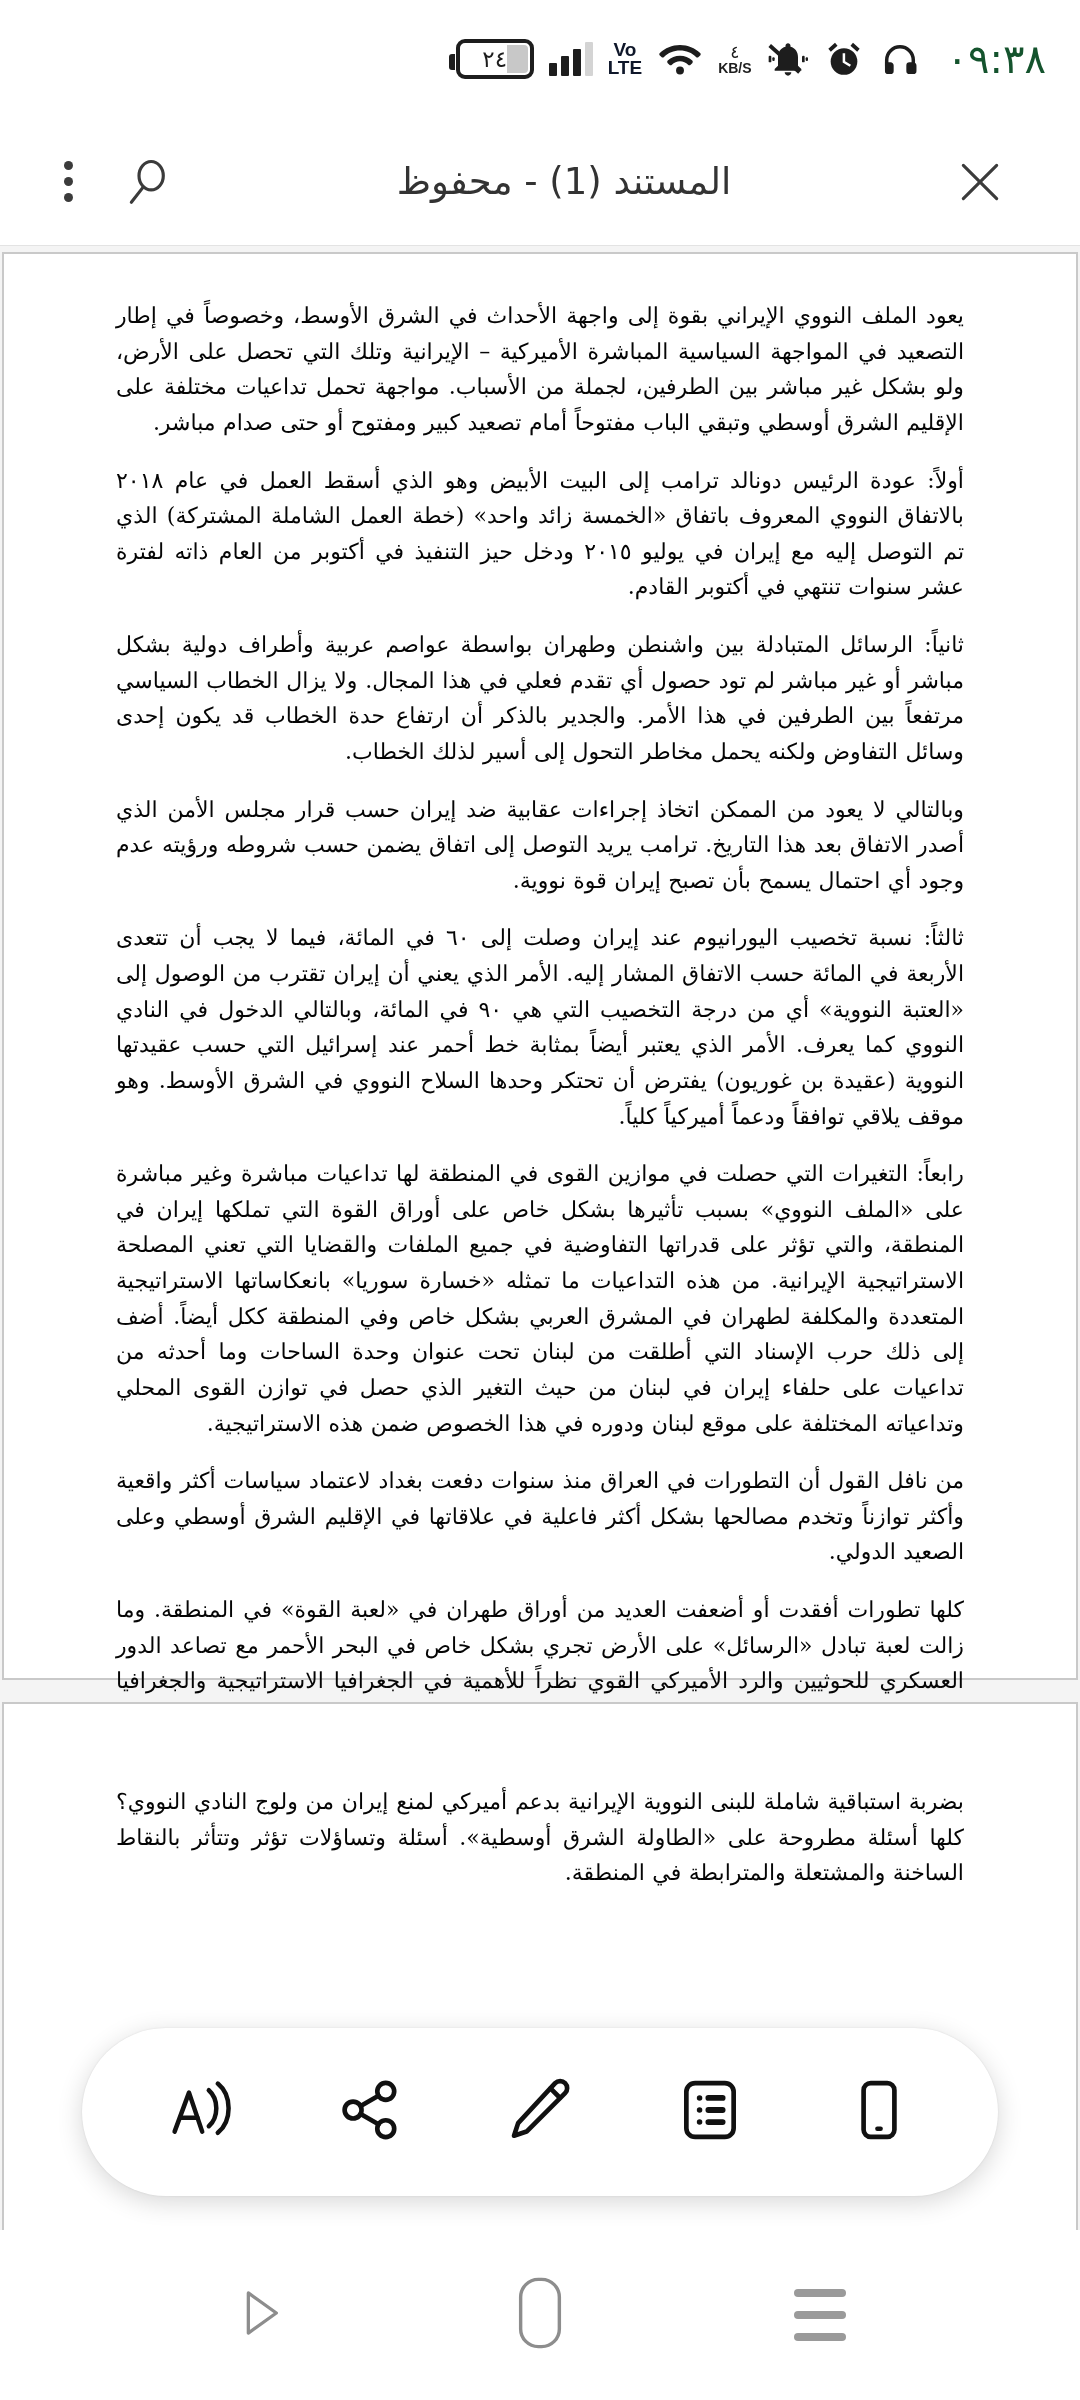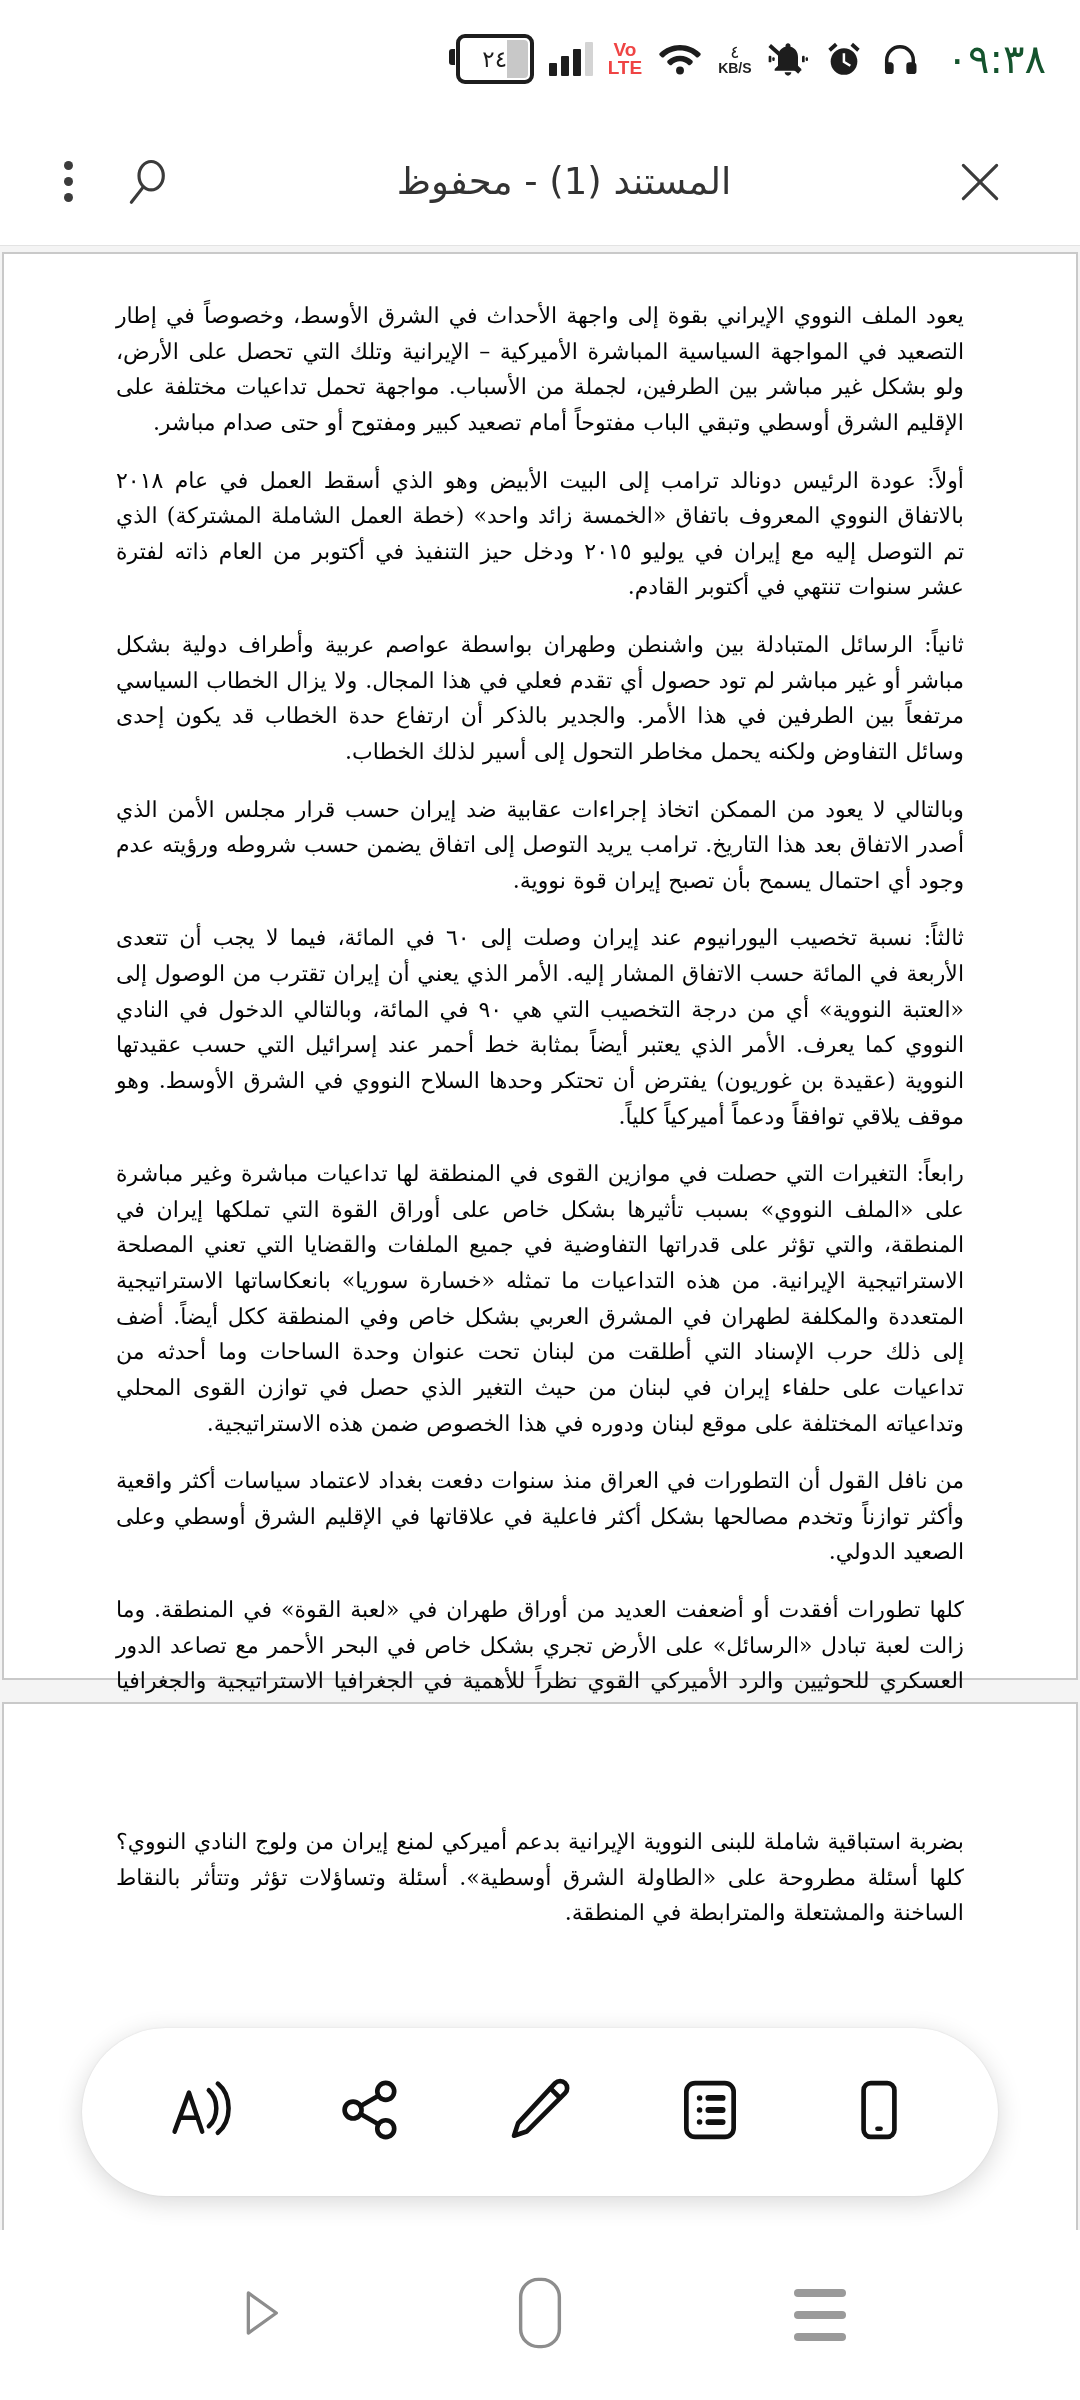--- a/index.html
+++ b/index.html
@@ -34,21 +34,21 @@
   }
   .status-time {
     font-size:40px; color:#14532d; letter-spacing:0px;
     font-family:"DejaVu Sans", sans-serif;
     white-space:nowrap;
     flex:0 0 auto;
   }
   
   .battery {
     position:relative;
-    width:78px; height:50px;
+    width:78px; height:40px;
     border:4px solid #1d1d1d;
     border-radius:9px;
     display:flex; align-items:center; justify-content:center;
     background:#fff;
   }
   .battery:after{
     content:""; position:absolute; left:-11px; top:11px;
     width:6px; height:16px; background:#1d1d1d; border-radius:3px 0 0 3px;
   }
   .battery .fillbar{
@@ -61,21 +61,21 @@
     font-family:"DejaVu Sans", sans-serif;
     line-height:1;
   }
   
   .signal { display:flex; align-items:flex-end; gap:4px; height:34px; }
   .signal i { width:8px; background:#1d1d1d; border-radius:1px; display:block; }
   .signal i.b1{height:13px;} .signal i.b2{height:20px;} .signal i.b3{height:27px;}
   .signal i.b4{height:34px; background:#d4d4d4;}
   
   .volte {
-    font-size:19px; font-weight:bold; line-height:0.95; color:#ef4444;
+    font-size:19px; font-weight:bold; line-height:0.95; color:#0f172a;
     text-align:center; font-family:"Liberation Sans", sans-serif;
   }
   .ic { color:#1d1d1d; display:flex; align-items:center; }
   .kbs {
     display:flex; flex-direction:column; align-items:center; line-height:1;
     color:#1d1d1d; font-family:"DejaVu Sans", sans-serif;
   }
   .kbs .num { font-size:17px; }
   .kbs .unit { font-size:14px; font-weight:bold; font-family:"Liberation Sans",sans-serif;}
 
@@ -121,21 +121,21 @@
   .page {
     background:#ffffff;
     border:2px solid #c9c9c9;
     margin:0 auto;
     width:1076px;
     position:relative;
   }
   .page.p1 { height:1428px; margin-top:6px; }
   .page.p2 { height:690px; margin-top:22px; }
   .page-inner { padding:44px 112px 0 112px; }
-  .page.p2 .page-inner { padding-top:120px; }
+  .page.p2 .page-inner { padding-top:80px; }
 
   .doc-title-h1 {
     text-align:center;
     font-family:"DejaVu Serif", serif;
     font-weight:bold;
     font-size:30px;
     color:#000;
     margin-bottom:28px;
     letter-spacing:0px;
   }

